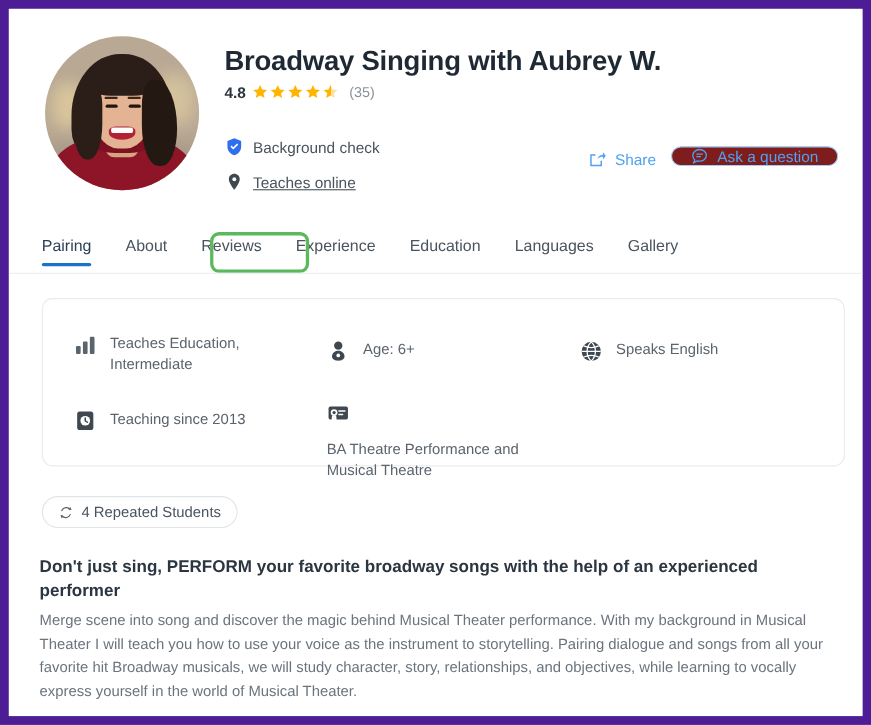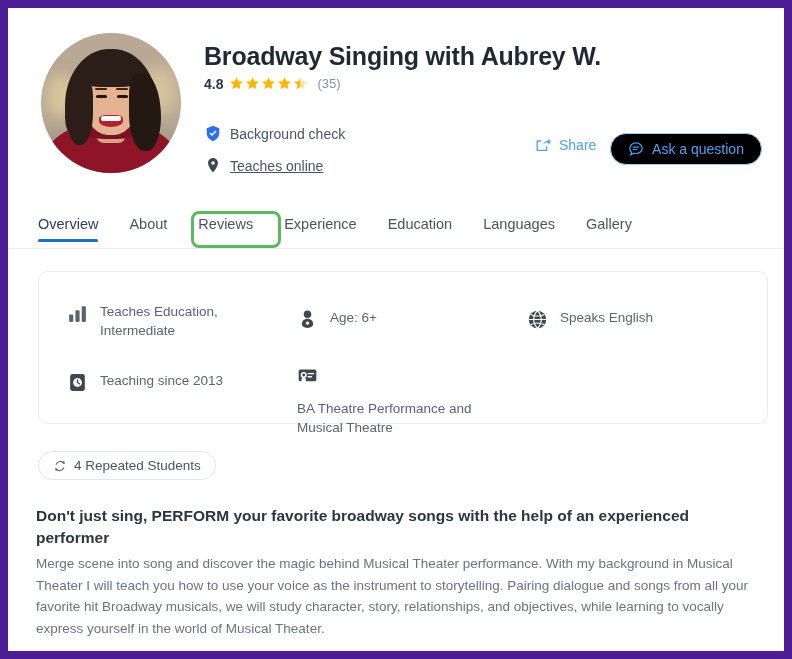--- a/index.html
+++ b/index.html
@@ -219,24 +219,24 @@
     color: #50a2f0;
     cursor: pointer;
     background: none;
     border: none;
     padding: 0;
     font-family: inherit;
   }
   .ask-btn {
     position: absolute;
     left: 602px; top: 125px;
-    width: 152px; height: 32px;
+    width: 152px; height: 18px;
     border: 1px solid #9fcdf7;
     border-radius: 17px;
-    background: #000000;
+    background: #7f1d1d;
     color: #50a2f0;
     font-size: 14px;
     font-family: inherit;
     display: flex;
     align-items: center;
     justify-content: center;
     gap: 8px;
     cursor: pointer;
     box-sizing: border-box;
   }
@@ -432,21 +432,21 @@
 
   <button class="ask-btn">
     <svg width="16" height="16" viewBox="0 0 20 20">
       <path fill="none" stroke="#50a2f0" stroke-width="1.5" d="M10 2.4c4.3 0 7.7 2.9 7.7 6.6s-3.4 6.6-7.7 6.6c-.9 0-1.7-.1-2.5-.3l-4.2 2 1.2-3.1C2.9 12.9 2.3 11.1 2.3 9c0-3.7 3.4-6.6 7.7-6.6z"></path>
       <path fill="none" stroke="#50a2f0" stroke-width="1.4" stroke-linecap="round" d="M6.8 7.6h6.4M6.8 10.6h4.2"></path>
     </svg>
     <span>Ask a question</span>
   </button>
 
   <div class="tabs">
-    <div class="tab active">Overview</div>
+    <div class="tab active">Pairing</div>
     <div class="tab">About</div>
     <div class="tab">Reviews</div>
     <div class="tab">Experience</div>
     <div class="tab">Education</div>
     <div class="tab">Languages</div>
     <div class="tab">Gallery</div>
   </div>
   <div class="tab-highlight"></div>
   <div class="tabs-divider"></div>
 

